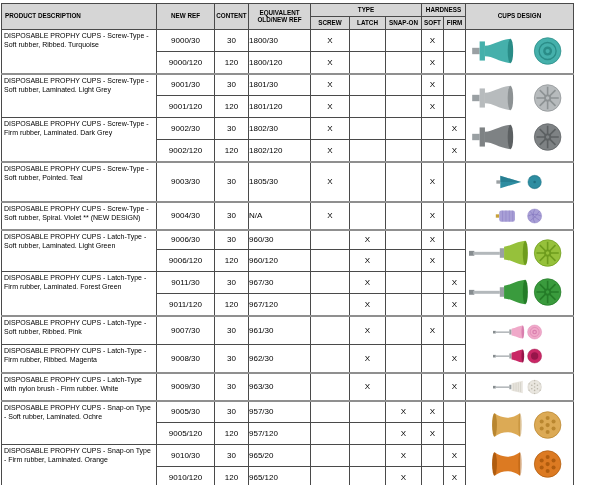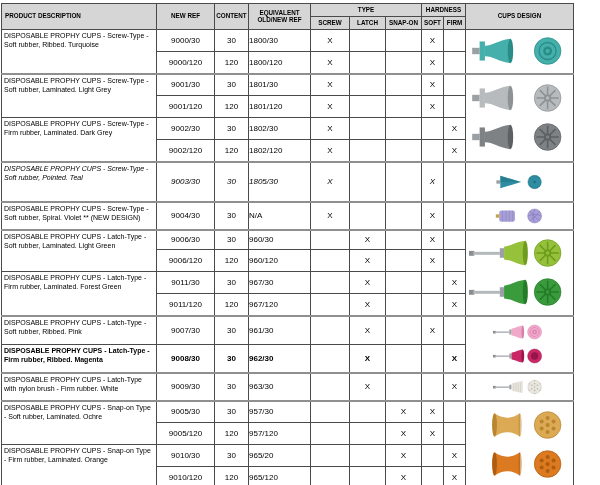--- a/index.html
+++ b/index.html
@@ -166,21 +166,21 @@
         <tr class="design-end" style="height: 22px;">
           <td class="num">9002/120</td>
           <td class="num">120</td>
           <td class="oldref">1802/120</td>
           <td class="mark">X</td>
           <td class="mark"></td>
           <td class="mark"></td>
           <td class="mark"></td>
           <td class="mark">X</td>
         </tr>
-        <tr class="design-end" style="height: 40px; font-style: italic;">
+        <tr class="design-end" style="height: 40px;">
           <td class="desc thick-bottom" rowspan="1">
             <div class="desc-in" style="max-height: 25px;">DISPOSABLE PROPHY CUPS -  Screw-Type - Soft rubber, Pointed. Teal</div>
           </td>
           <td class="num">9003/30</td>
           <td class="num">30</td>
           <td class="oldref">1805/30</td>
           <td class="mark">X</td>
           <td class="mark"></td>
           <td class="mark"></td>
           <td class="mark">X</td>
@@ -328,21 +328,21 @@
                 <rect x="4" y="14.9" width="25" height="2.8" fill="#b3b8bb"></rect>
                 <rect x="29" y="11.5" width="4" height="9" fill="#9aa0a3"></rect>
                 <path d="M33 10 C41 9 44 5.5 53 4.5 L53 27.5 C44 26.5 41 23 33 22 Z" fill="#c92765"></path>
                 <ellipse cx="53" cy="16" rx="2.4" ry="11.5" fill="#97154a"></ellipse>
                 <circle cx="74" cy="16" r="12.5" fill="#c92765" stroke="#97154a" stroke-width="0.7"></circle>
                 <circle cx="74" cy="16" r="6.5" fill="#97154a"></circle>
               </svg>
             </div>
           </td>
         </tr>
-        <tr class="design-end" style="height: 28px; font-weight: bold;">
+        <tr class="design-end" style="height: 28px;">
           <td class="desc thick-bottom" rowspan="1">
             <div class="desc-in" style="max-height: 25px;">DISPOSABLE PROPHY CUPS -  Latch-Type - Firm rubber, Ribbed. Magenta</div>
           </td>
           <td class="num">9008/30</td>
           <td class="num">30</td>
           <td class="oldref">962/30</td>
           <td class="mark"></td>
           <td class="mark">X</td>
           <td class="mark"></td>
           <td class="mark"></td>

